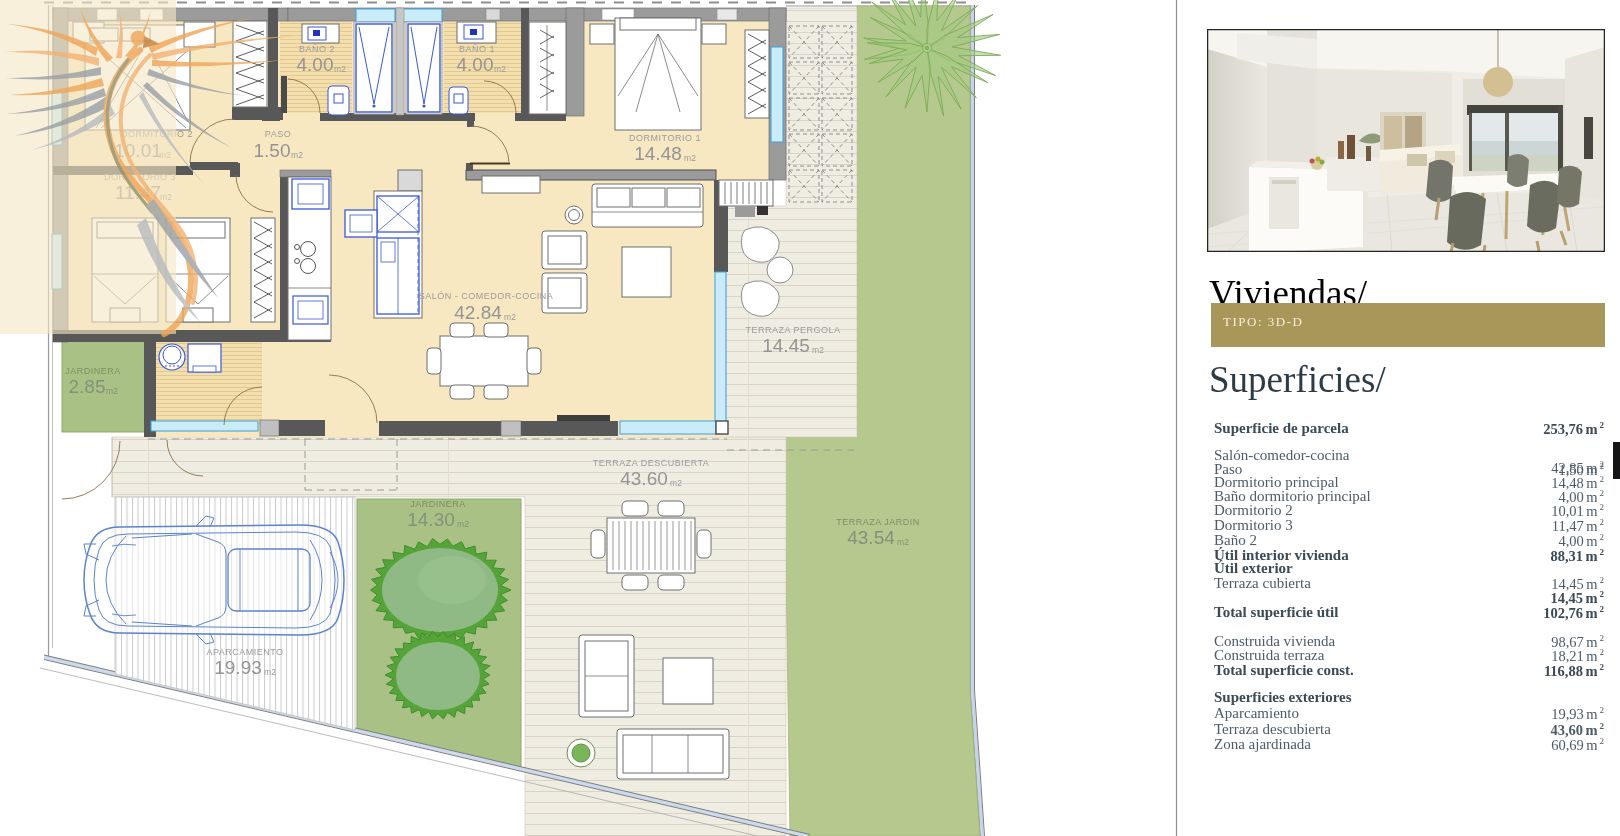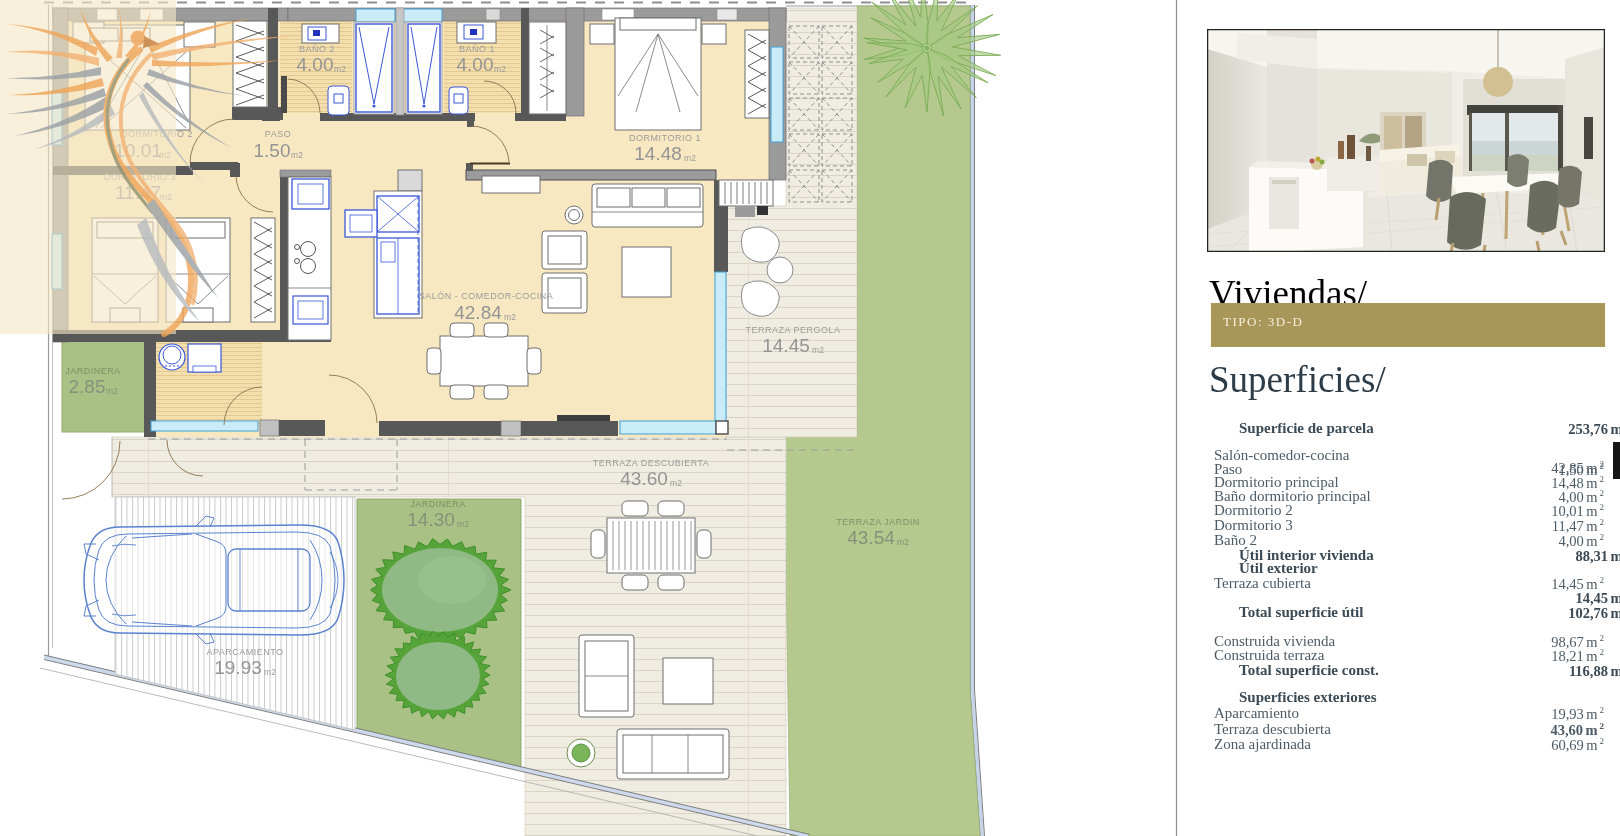--- a/index.html
+++ b/index.html
@@ -692,21 +692,21 @@
 
 <div class="rp" style="left:1223px;top:314px;font-size:13px;color:#f6efdb;letter-spacing:1.5px;">TIPO: 3D-D</div>
 
 <div class="rp" style="left:1209px;top:358px;font-size:37px;color:#2c3b46;">Superficies/</div>
 
 <div id="tbl" style="position:absolute;left:0;top:0;font-family:'Liberation Serif',serif;color:#4c5b66;">
 <style>
  .tl{position:absolute;left:1214px;font-size:15px;white-space:nowrap;}
  .tv{position:absolute;left:1464px;width:140px;text-align:right;font-size:14.5px;white-space:nowrap;}
  .tv sup{font-size:9px;margin-left:2px;}
- .b{font-weight:bold;color:#3b4a55;margin-left:25px;}
+ .b{font-weight:bold;color:#3b4a55;}
 </style>
 <div class="tl b" style="top:420px;">Superficie de parcela</div>
       <div class="tv b" style="top:420px;">253,76  m<sup>2</sup></div>
 <div class="tl" style="top:447px;">Salón-comedor-cocina</div>
       <div class="tv" style="top:459px;">42,85  m<sup>2</sup></div>
 <div class="tl" style="top:461px;">Paso</div>
       <div class="tv" style="top:461px;">1,50  m<sup>2</sup></div>
 <div class="tl" style="top:474px;">Dormitorio principal</div>
       <div class="tv" style="top:474px;">14,48  m<sup>2</sup></div>
 <div class="tl" style="top:488px;text-align:right;">Baño dormitorio principal</div>

